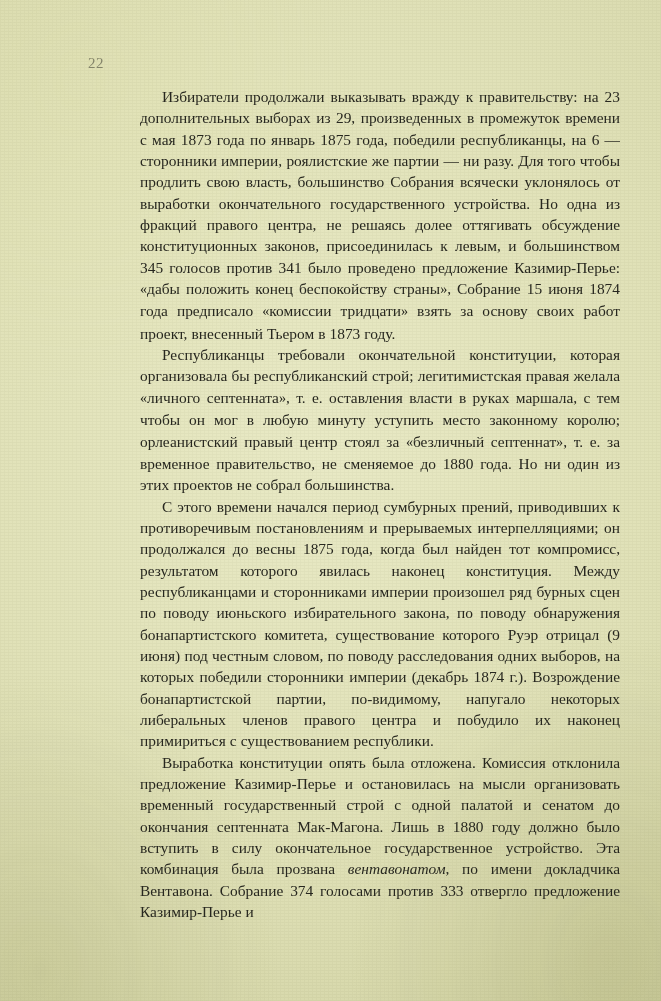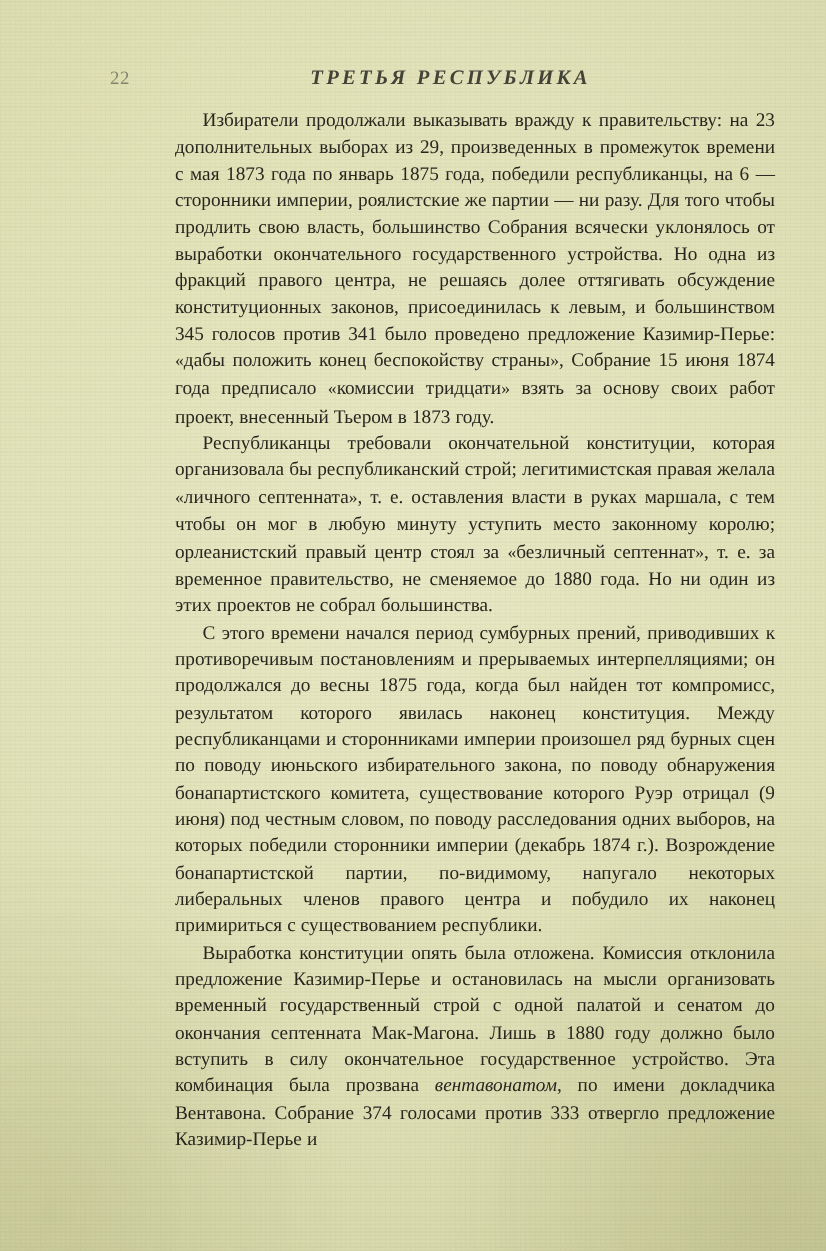--- a/index.html
+++ b/index.html
@@ -128,21 +128,20 @@
     font-size: 0.92em;
   }
 </style>
 </head>
 <body>
 
 <div class="page">
 
   <div class="running-head">
     <div class="folio">22</div>
-    <div class="head-title">ТРЕТЬЯ РЕСПУБЛИКА</div>
   </div>
 
   <div class="textblock">
     <p>Избиратели продолжали выказывать вражду к правительству: на 23 дополнительных выборах из 29, произведенных в промежуток времени с мая 1873 года по январь 1875 года, победили республиканцы, на 6 — сторонники империи, роялистские же партии — ни разу. Для того чтобы продлить свою власть, большинство Собрания всячески уклонялось от выработки окончательного государственного устройства. Но одна из фракций правого центра, не решаясь долее оттягивать обсуждение конституционных законов, присоединилась к левым, и большинством 345 голосов против 341 было проведено предложение Казимир-Перье: <span class="gq">«</span>дабы положить конец беспокойству страны<span class="gq">»</span>, Собрание 15 июня 1874 года предписало <span class="gq">«</span>комиссии тридцати<span class="gq">»</span> взять за основу своих работ проект, внесенный Тьером в 1873 году.</p>
     <p>Республиканцы требовали окончательной конституции, которая организовала бы республиканский строй; легитимистская правая желала <span class="gq">«</span>личного септенната<span class="gq">»</span>, т. е. оставления власти в руках маршала, с тем чтобы он мог в любую минуту уступить место законному королю; орлеанистский правый центр стоял за <span class="gq">«</span>безличный септеннат<span class="gq">»</span>, т. е. за временное правительство, не сменяемое до 1880 года. Но ни один из этих проектов не собрал большинства.</p>
     <p>С этого времени начался период сумбурных прений, приводивших к противоречивым постановлениям и прерываемых интерпелляциями; он продолжался до весны 1875 года, когда был найден тот компромисс, результатом которого явилась наконец конституция. Между республиканцами и сторонниками империи произошел ряд бурных сцен по поводу июньского избирательного закона, по поводу обнаружения бонапартистского комитета, существование которого Руэр отрицал (9 июня) под честным словом, по поводу расследования одних выборов, на которых победили сторонники империи (декабрь 1874 г.). Возрождение бонапартистской партии, по-видимому, напугало некоторых либеральных членов правого центра и побудило их наконец примириться с существованием республики.</p>
     <p class="last-line-left">Выработка конституции опять была отложена. Комиссия отклонила предложение Казимир-Перье и остановилась на мысли организовать временный государственный строй с одной палатой и сенатом до окончания септенната Мак-Магона. Лишь в 1880 году должно было вступить в силу окончательное государственное устройство. Эта комбинация была прозвана <em class="ital">вентавонатом</em>, по имени докладчика Вентавона. Собрание 374 голосами против 333 отвергло предложение Казимир-Перье и</p>
   </div>
 
 </div>

